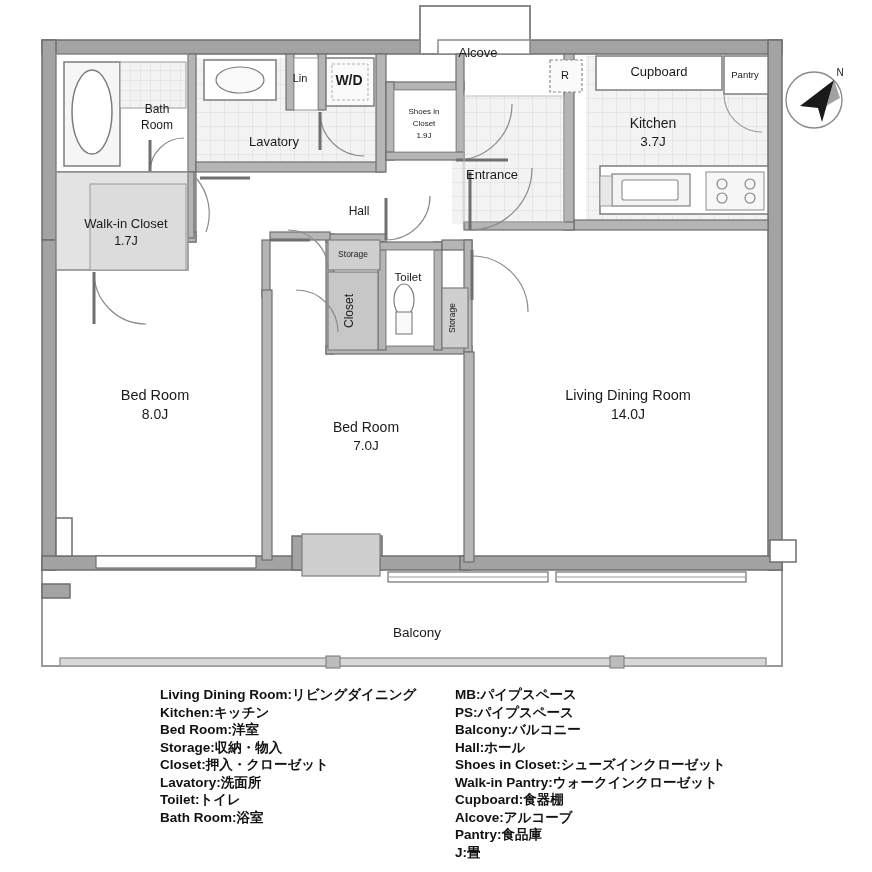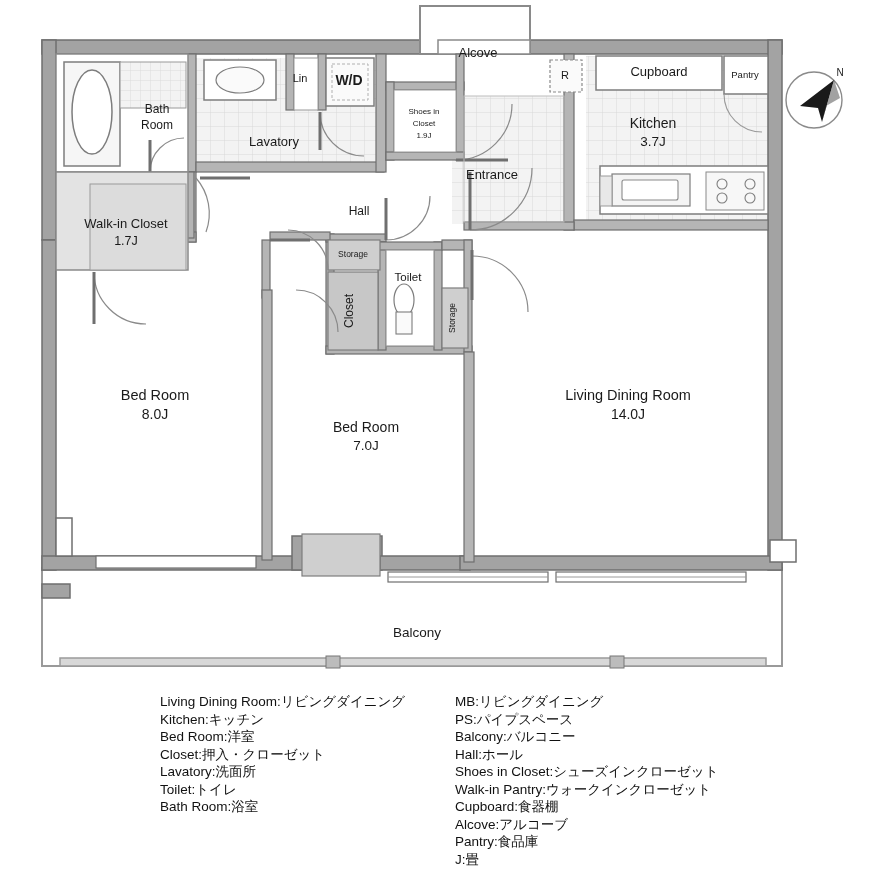--- a/index.html
+++ b/index.html
@@ -21,21 +21,22 @@
   .legend {
     position: absolute;
     left: 160px; top: 686px;
     width: 700px;
     font-size: 13.5px;
     line-height: 17.5px;
     color: #111;
   }
   .legend .col {
     position: absolute;
-    top: 7px;
+    top: 0;
+    font-weight: bold;
   }
   .legend .col1 { left: 0px; }
   .legend .col2 { left: 295px; }
   .legend div.row { white-space: nowrap; }
   svg text { font-family: "Liberation Sans", sans-serif; fill: #1a1a1a; }
 </style>
 </head>
 <body>
 
 <svg id="floorplan" viewBox="0 0 872 872" width="872" height="872">
@@ -296,27 +297,28 @@
     <text x="565" y="79" font-size="11" text-anchor="middle">R</text>
   </g>
 
 </svg>
 
 <div class="legend">
   <div class="col col1">
     <div class="row">Living Dining Room:リビングダイニング</div>
     <div class="row">Kitchen:キッチン</div>
     <div class="row">Bed Room:洋室</div>
+    <div class="row">Storage:収納・物入</div>
     <div class="row">Closet:押入・クローゼット</div>
     <div class="row">Lavatory:洗面所</div>
     <div class="row">Toilet:トイレ</div>
     <div class="row">Bath Room:浴室</div>
   </div>
   <div class="col col2">
-    <div class="row">MB:リビングダイニング</div>
+    <div class="row">MB:パイプスペース</div>
     <div class="row">PS:パイプスペース</div>
     <div class="row">Balcony:バルコニー</div>
     <div class="row">Hall:ホール</div>
     <div class="row">Shoes in Closet:シューズインクローゼット</div>
     <div class="row">Walk-in Pantry:ウォークインクローゼット</div>
     <div class="row">Cupboard:食器棚</div>
     <div class="row">Alcove:アルコーブ</div>
     <div class="row">Pantry:食品庫</div>
     <div class="row">J:畳</div>
   </div>

